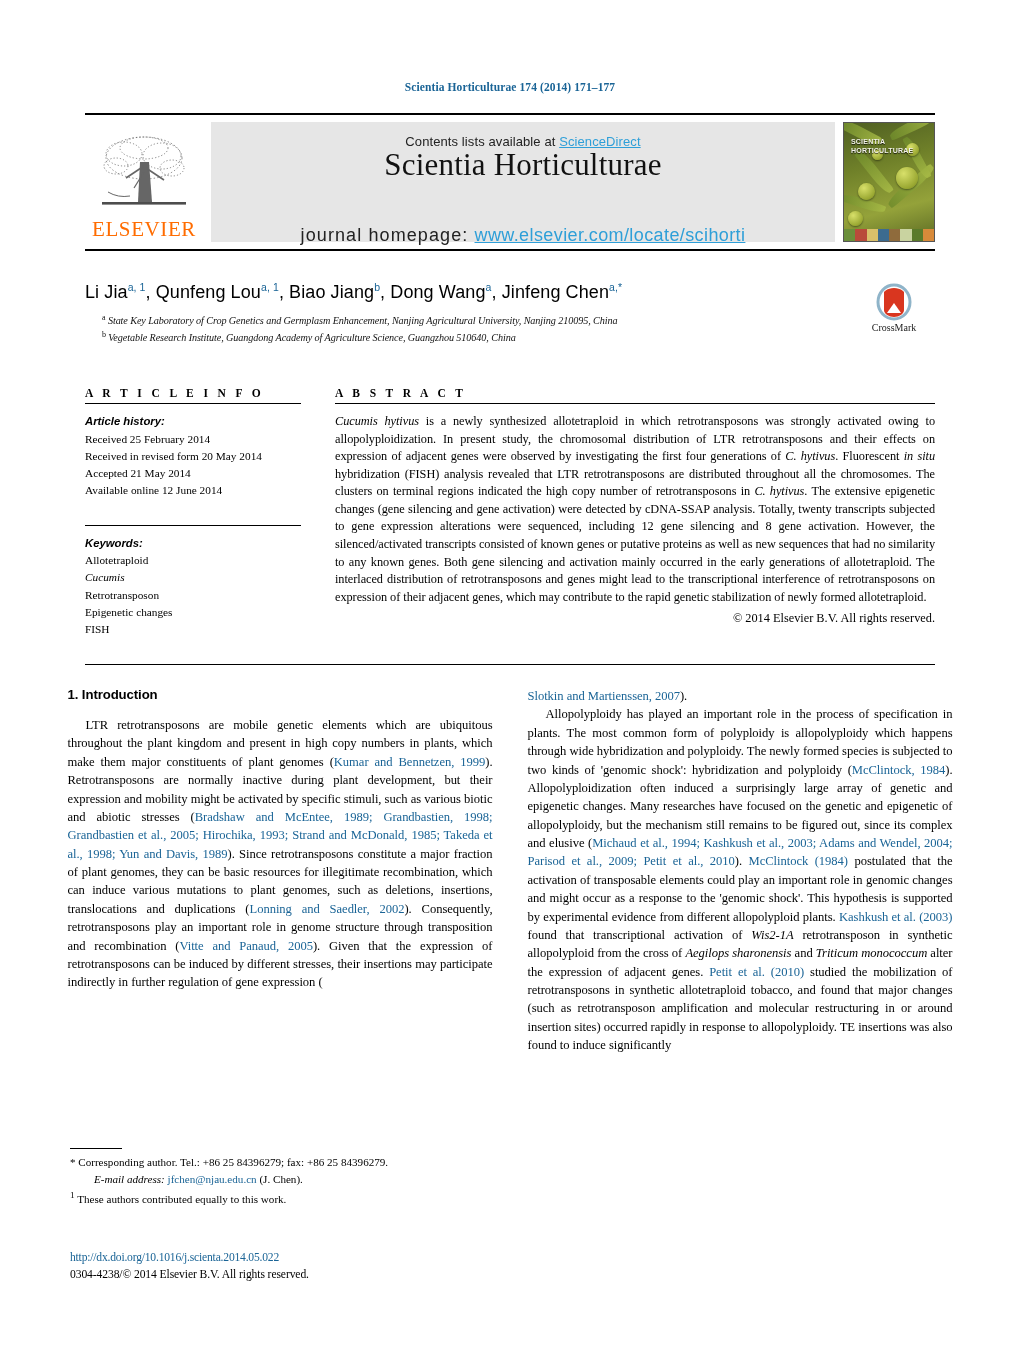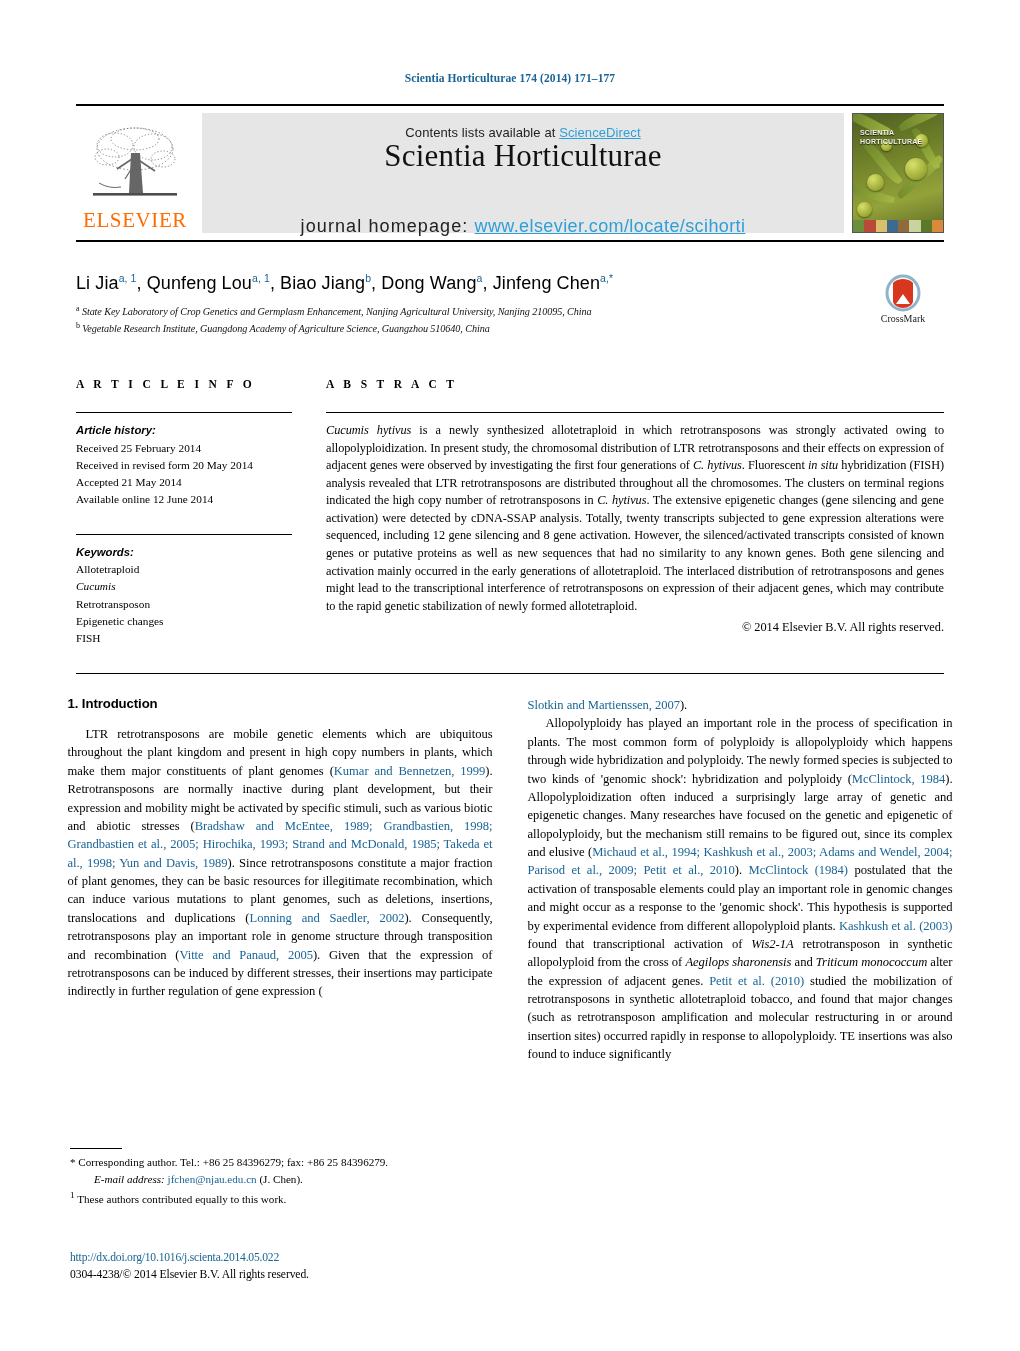--- a/index.html
+++ b/index.html
@@ -6,21 +6,21 @@
   html, body { margin: 0; padding: 0; }
   body {
     width: 1020px;
     height: 1351px;
     background: #ffffff;
     font-family: "Liberation Serif", serif;
     color: #000000;
     position: relative;
     overflow: hidden;
   }
-  .page { position: relative; width: 1020px; height: 1351px; padding: 6px; }
+  .page { position: relative; width: 1020px; height: 1351px; padding: 15px; }
 
   
   .running-head {
     text-align: center;
     color: #1a6496;
     font-family: "Liberation Serif", serif;
     font-weight: bold;
     font-size: 11.5px;
     letter-spacing: .1px;
     padding-top: 66px;
@@ -165,38 +165,39 @@
   }
   .authors sup { color: #1a6496; font-size: 10.5px; vertical-align: super; }
   .affil {
     font-family: "Liberation Serif", serif;
     font-style: italic;
     font-size: 10.2px;
     line-height: 1.5;
     margin-top: 9px;
     color: #111;
     letter-spacing: -.1px;
+    margin-left: 17px;
   }
   .affil sup { font-style: normal; font-size: 8px; vertical-align: super; }
 
   
   .info-abstract {
     display: flex;
     margin: 42px 70px 0 70px;
     gap: 0;
   }
   .col-info { width: 250px; flex: 0 0 250px; padding-right: 34px; }
   .col-abstract { flex: 1 1 auto; }
   .sec-head {
     font-family: "Liberation Serif", serif;
     font-weight: bold;
     font-size: 11.5px;
     letter-spacing: 3.4px;
     color: #000;
-    margin-bottom: 22px;
+    margin-bottom: 4px;
   }
   .hr-thin { border-top: 1.1px solid #000; margin: 0 0 9px 0; }
   .hist-label, .kw-label {
     font-style: italic;
     font-weight: bold;
     font-size: 11.3px;
     font-family: Liberation Sans, sans-serif;
   }
   .hist-list, .kw-list {
     font-family: "Liberation Serif", serif;

